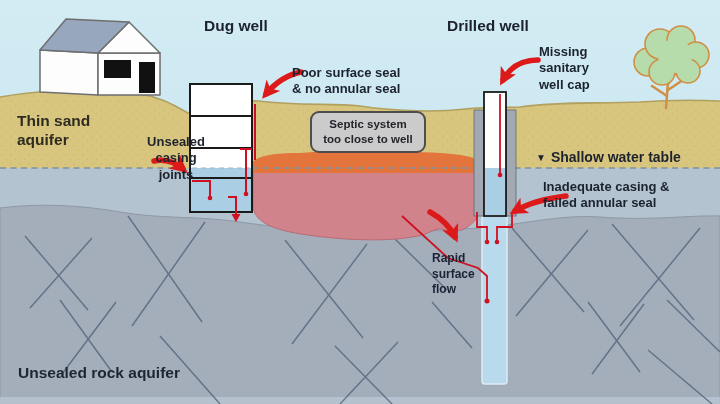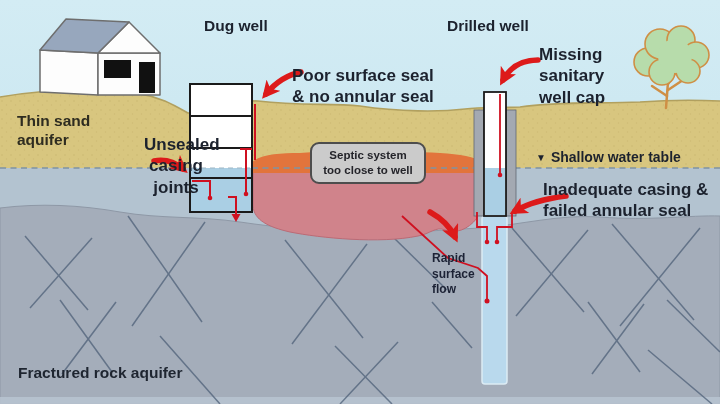--- a/index.html
+++ b/index.html
@@ -6,29 +6,29 @@
   .stage{
     position:relative;width:720px;height:404px;overflow:hidden;
     font-family:"Liberation Sans",sans-serif;background:#c9e5ef;
   }
   .stage svg{position:absolute;left:0;top:0;}
   .lbl{
     position:absolute;color:#1c222e;font-weight:bold;white-space:nowrap;
     font-family:"Liberation Sans",sans-serif;
   }
   .lbl-lg{font-size:15.5px;line-height:1.25;}
-  .lbl-sm{font-size:17px;line-height:1.25;}
+  .lbl-sm{font-size:13px;line-height:1.25;}
   .lbl-center{text-align:center;margin-left:36px;}
   .earth{color:#2e2c20;}
   .rock{color:#1e2530;}
   .septic-box{
     position:absolute;left:310px;top:111px;width:104px;
     background:#cbcbcb;border:2px solid #4d4d4d;border-radius:9px;
     padding:4px 4px;font-size:11.5px;font-weight:bold;color:#24242a;
-    text-align:center;line-height:1.3;margin-top:31px;
+    text-align:center;line-height:1.3;
   }
   .wt-label{font-size:14px;}
   .wt-marker{font-size:10px;margin-right:5px;position:relative;top:-1px;}
 </style>
 </head>
 <body>
 
 <div class="stage">
 
 <svg width="720" height="404" viewBox="0 0 720 404">
@@ -171,21 +171,21 @@
 
 <div class="lbl lbl-lg" style="left:188px;top:16px;margin-left:16px;">Dug well</div>
 
 <div class="lbl lbl-lg" style="left:447px;top:16px;text-align:center;">Drilled well</div>
 
 <div class="lbl lbl-lg earth" style="left:17px;top:111px;">
   <div>Thin sand</div>
   <div>aquifer</div>
 </div>
 
-<div class="lbl lbl-lg rock" style="left:18px;top:363px;">Fractured rock aquifer</div>
+<div class="lbl lbl-lg rock" style="left:18px;top:363px;">Unsealed rock aquifer</div>
 
 <div class="lbl lbl-sm lbl-center" style="left:108px;top:134px;width:64px;">
   <div>Unsealed</div>
   <div>casing</div>
   <div>joints</div>
 </div>
 
 <div class="lbl lbl-sm" style="left:292px;top:65px;">
   <div>Poor surface seal</div>
   <div>&amp; no annular seal</div>

